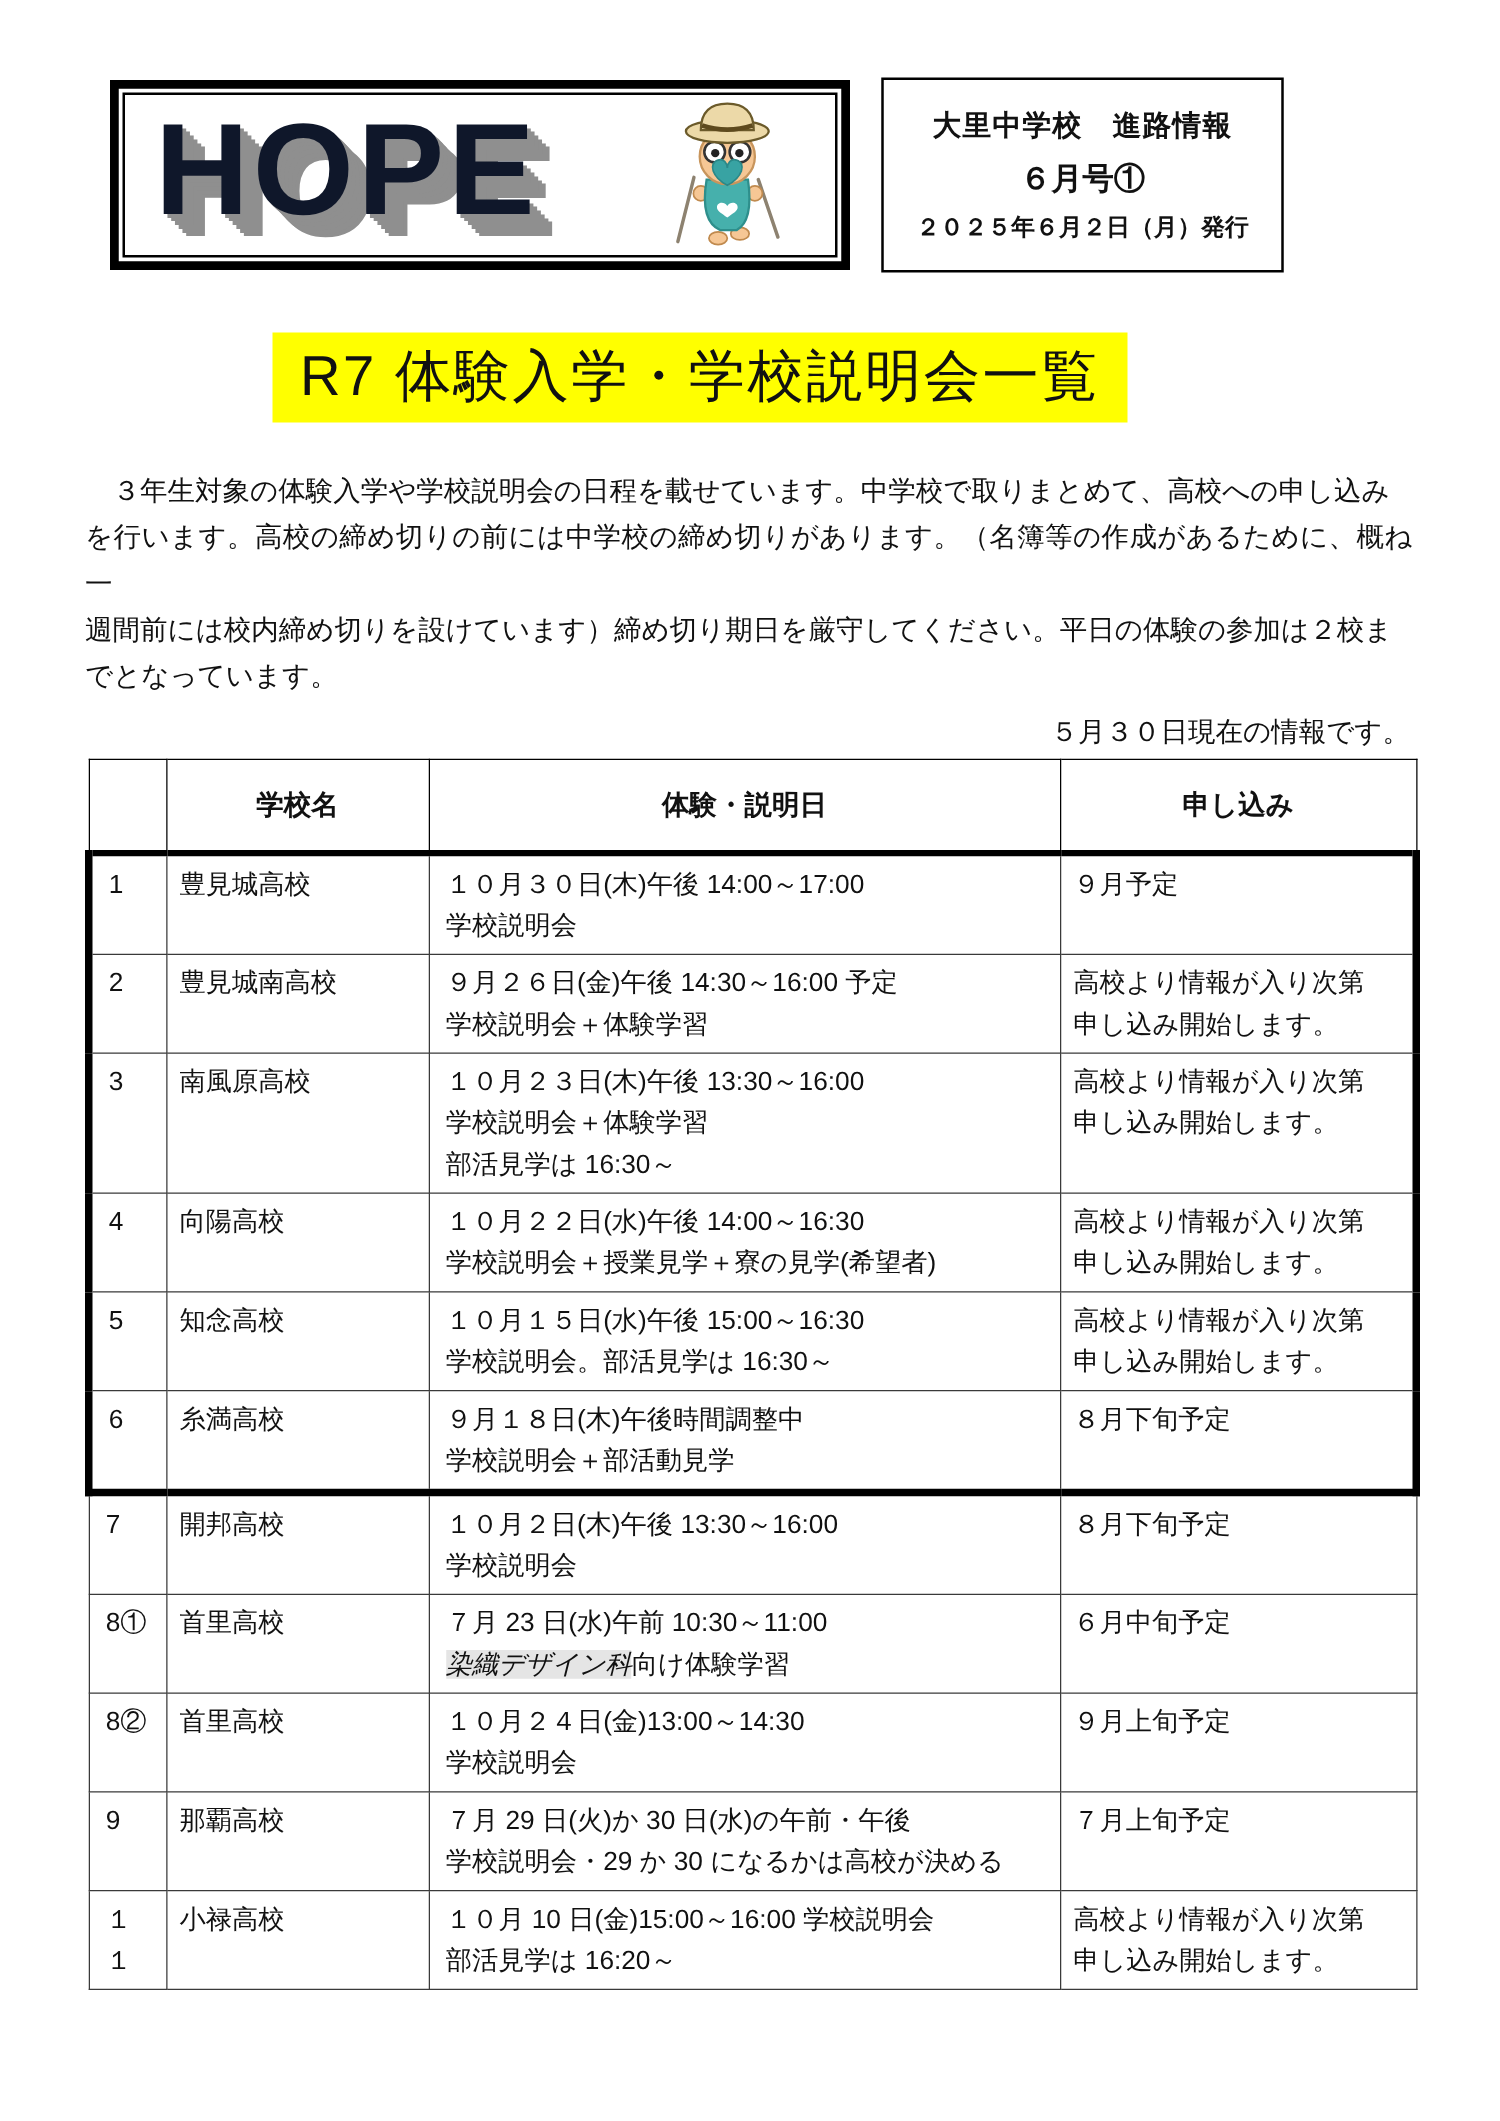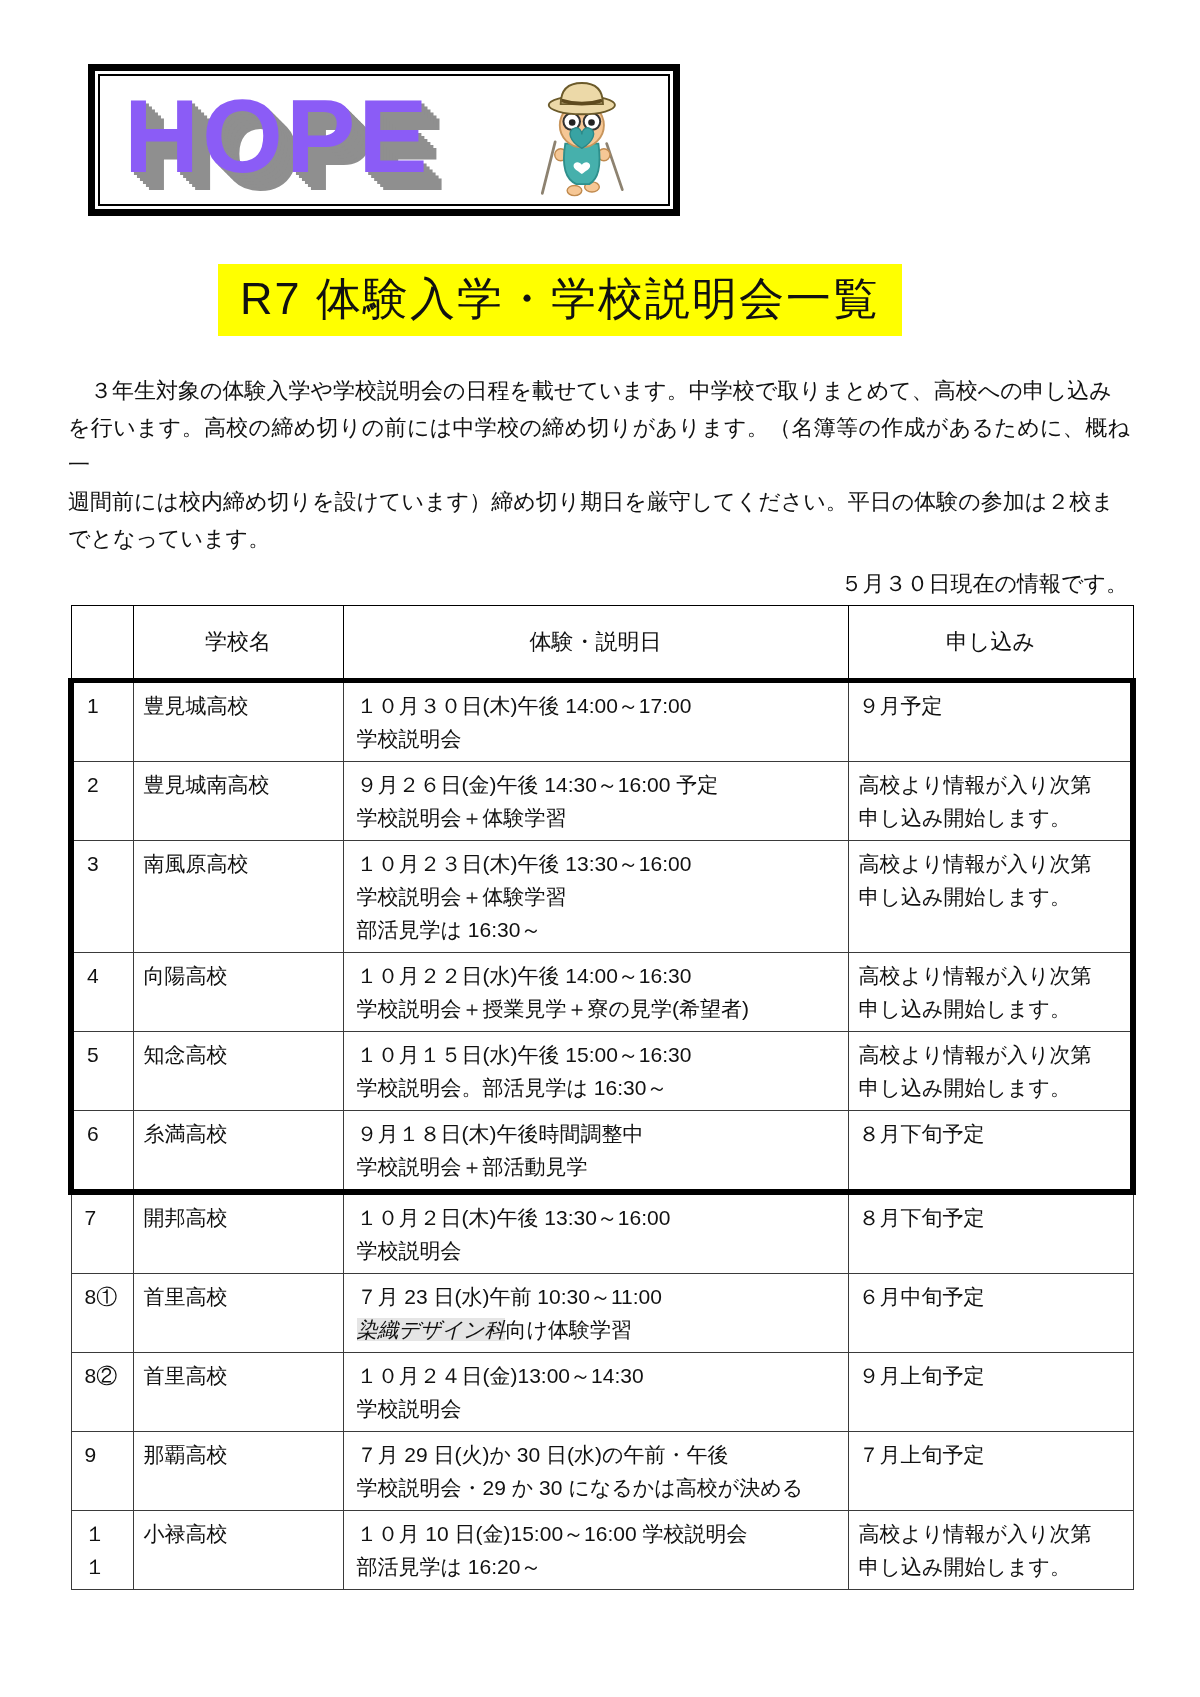--- a/index.html
+++ b/index.html
@@ -26,21 +26,21 @@
   }
   .logo-inner {
     width: 100%; height: 100%;
     border: 2px solid #000;
     display: flex; align-items: center; justify-content: space-between;
     padding: 0 42px 0 24px;
   }
   .logo-text {
     font-size: 104px; font-weight: bold; letter-spacing: 3px;
     line-height: 1;
-    color: #8b5cf6;
+    color: #0f172a;
     text-shadow:
       3px 3px 0 #8f8f8f, 6px 6px 0 #8f8f8f, 9px 9px 0 #8f8f8f,
       12px 12px 0 #8f8f8f, 15px 15px 0 #8f8f8f, 18px 18px 0 #8f8f8f;
     transform: translateY(-4px);
   }
   .issue-box {
     width: 322px; height: 156px;
     border: 2px solid #000;
     display: flex; flex-direction: column; justify-content: center; align-items: center;
     text-align: center; font-weight: bold;
@@ -87,21 +87,21 @@
   .schedule col.c2 { width: 210px; }
   .schedule col.c3 { width: 505px; }
   .schedule col.c4 { width: 285px; }
   .schedule th, .schedule td {
     border: 1px solid #3a3a3a;
     font-size: 21px;
     vertical-align: top;
   }
   .schedule thead th {
     border-color: #000;
-    font-weight: normal;
+    font-weight: bold;
     text-align: center;
     padding: 21px 0;
     font-size: 22px;
   }
   .schedule td { padding: 6px 10px; }
   .schedule td .line { line-height: 33px; }
   .schedule td.c-no { padding-left: 13px; line-height: 33px; }
   .schedule td.c-school { line-height: 33px; }
   .schedule td.c-sched { padding-left: 13px; }
   .schedule td.c-app  { }
@@ -149,20 +149,25 @@
           <circle cx="41.5" cy="45" r="3.6" fill="#222222"></circle>
           <circle cx="62.5" cy="45" r="3.6" fill="#222222"></circle>
 
           <path d="M52 73 C39 66 35 54 44 51 C49 49.5 52 54 52 58 C52 54 55 49.5 60 51 C69 54 65 66 52 73 Z" fill="#38a3a3" stroke="#2b8888" stroke-width="1.5"></path>
 
           <ellipse cx="52" cy="26" rx="36" ry="10" fill="#ecd9a8" stroke="#6b5a2a" stroke-width="2"></ellipse>
           <path d="M29 25 Q29 2 52 2 Q75 2 75 25 Z" fill="#ecd9a8" stroke="#6b5a2a" stroke-width="2"></path>
           <path d="M30 21 Q52 28 74 21" stroke="#5e4a1e" stroke-width="4" fill="none"></path>
         </svg>
       </div>
+    </div>
+    <div class="issue-box">
+      <div class="issue-line1">大里中学校　進路情報</div>
+      <div class="issue-line2">６月号①</div>
+      <div class="issue-line3">２０２５年６月２日（月）発行</div>
     </div>
   </header>
 
   <div class="title-wrap">
     <h1 class="title-hl">R7 体験入学・学校説明会一覧</h1>
   </div>
 
   <p class="intro">　３年生対象の体験入学や学校説明会の日程を載せています。中学校で取りまとめて、高校への申し込み
 を行います。高校の締め切りの前には中学校の締め切りがあります。（名簿等の作成があるために、概ね一
 週間前には校内締め切りを設けています）締め切り期日を厳守してください。平日の体験の参加は２校ま

